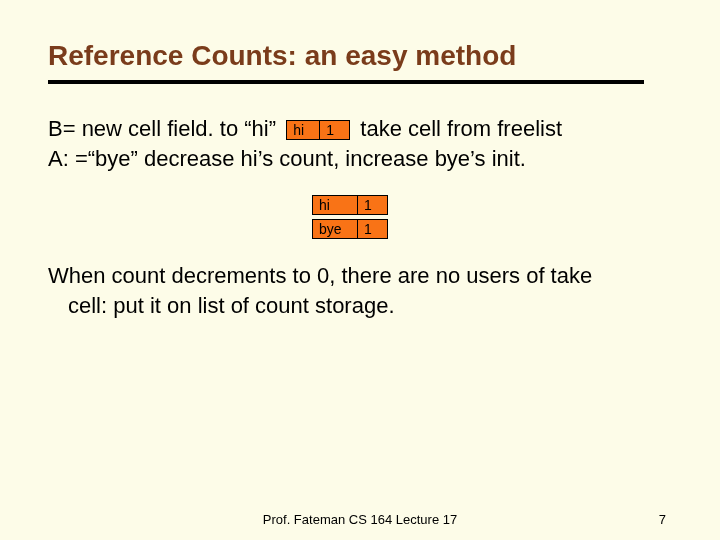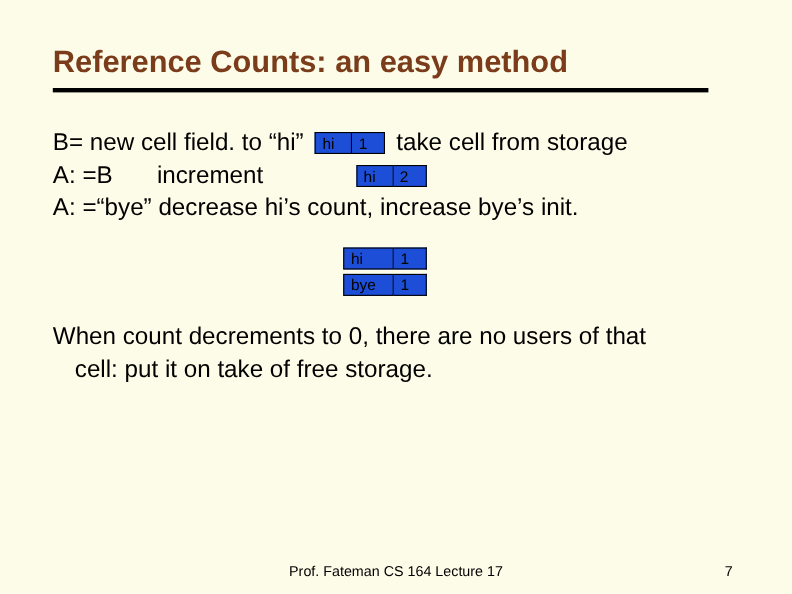--- a/index.html
+++ b/index.html
@@ -49,21 +49,21 @@
     line-height: 1;
     margin: 0 4px;
   }
   .cellrow span {
     display: inline-block;
     border: 1px solid #000;
     padding: 2px 6px;
     min-width: 34px;
     box-sizing: border-box;
     text-align: left;
-    background: #1d4ed8;
+    background: #f97316;
   }
   .cellrow span + span {
     border-left: none;
     min-width: 30px;
   }
   .stack {
     margin: 22px 0 22px 260px;
   }
   .stack .cellrow {
     display: table;
@@ -99,48 +99,39 @@
   <hr class="rule">
 
   <div class="body">
 
 
     <div class="line">
       <span>B= new cell field. to “hi”</span>
       <span class="cellrow">
         <span>hi</span><span>1</span>
       </span>
-      <span>take cell from storage</span>
+      <span>take cell from freelist</span>
     </div>
 
-    <div class="line">
-      <span>A: =B</span>
-      <span style="display:inline-block; width:28px;"></span>
-      <span>increment</span>
-      <span style="display:inline-block; width:68px;"></span>
-      <span class="cellrow">
-        <span>hi</span><span>2</span>
-      </span>
-    </div>
 
     <div class="line">A: =“bye” decrease hi’s count, increase bye’s init.</div>
 
     <div class="stack">
       <div class="cellrow">
         <span>hi</span>
           <span>1</span>
       </div>
       <div class="cellrow">
         <span>bye</span>
           <span>1</span>
       </div>
     </div>
 
-    <div class="line">When count decrements to 0, there are no users of that</div>
-    <div class="line indent-wrap">cell: put it on take of free storage.</div>
+    <div class="line">When count decrements to 0, there are no users of take</div>
+    <div class="line indent-wrap">cell: put it on list of count storage.</div>
 
   </div>
 
   <div class="footer">
     <span class="center">Prof. Fateman CS 164 Lecture 17</span>
     <span class="num">7</span>
   </div>
 
 </div>
 

